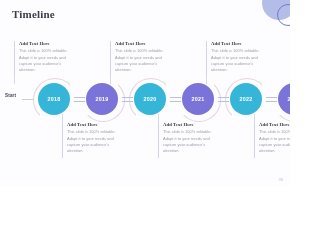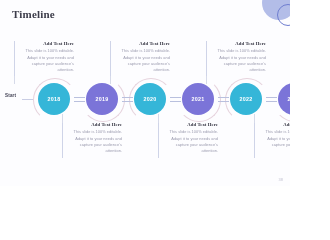--- a/index.html
+++ b/index.html
@@ -14,21 +14,20 @@
     font-family: "Liberation Sans", sans-serif;
     -webkit-font-smoothing: antialiased;
   }
 
   #slide {
     position: relative;
     width: 290px;
     height: 186px;
     background: #fdfdff;
     overflow: hidden;
-    text-align: right;
   }
 
   
   .corner-blob {
     position: absolute;
     top: -14px;
     right: -6px;
     width: 34px;
     height: 34px;
     border-radius: 50%;

